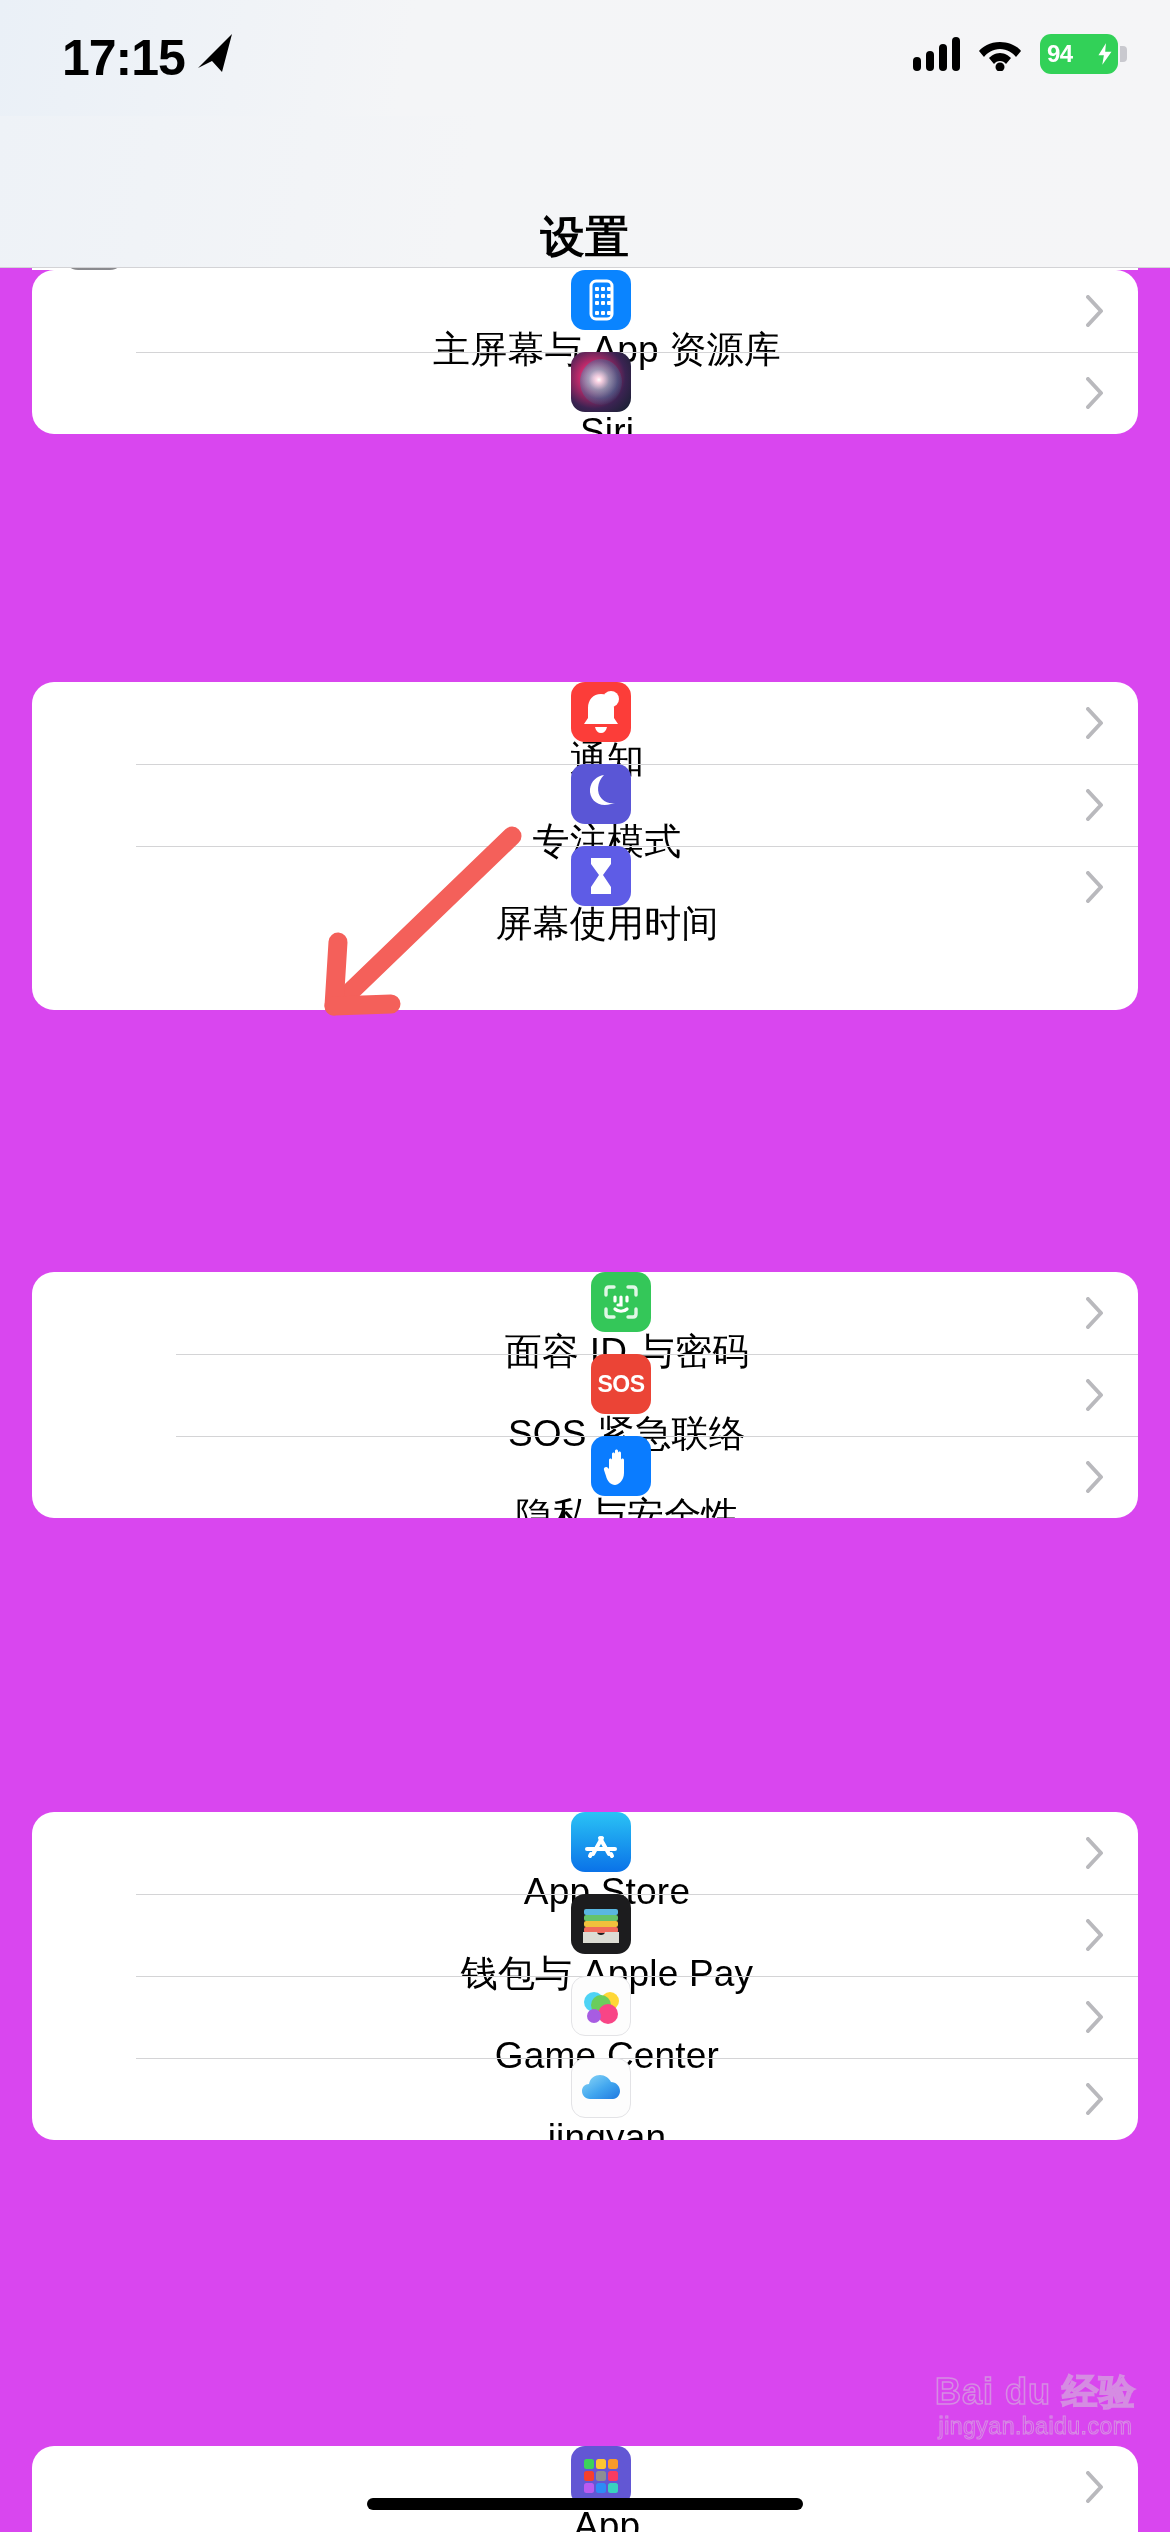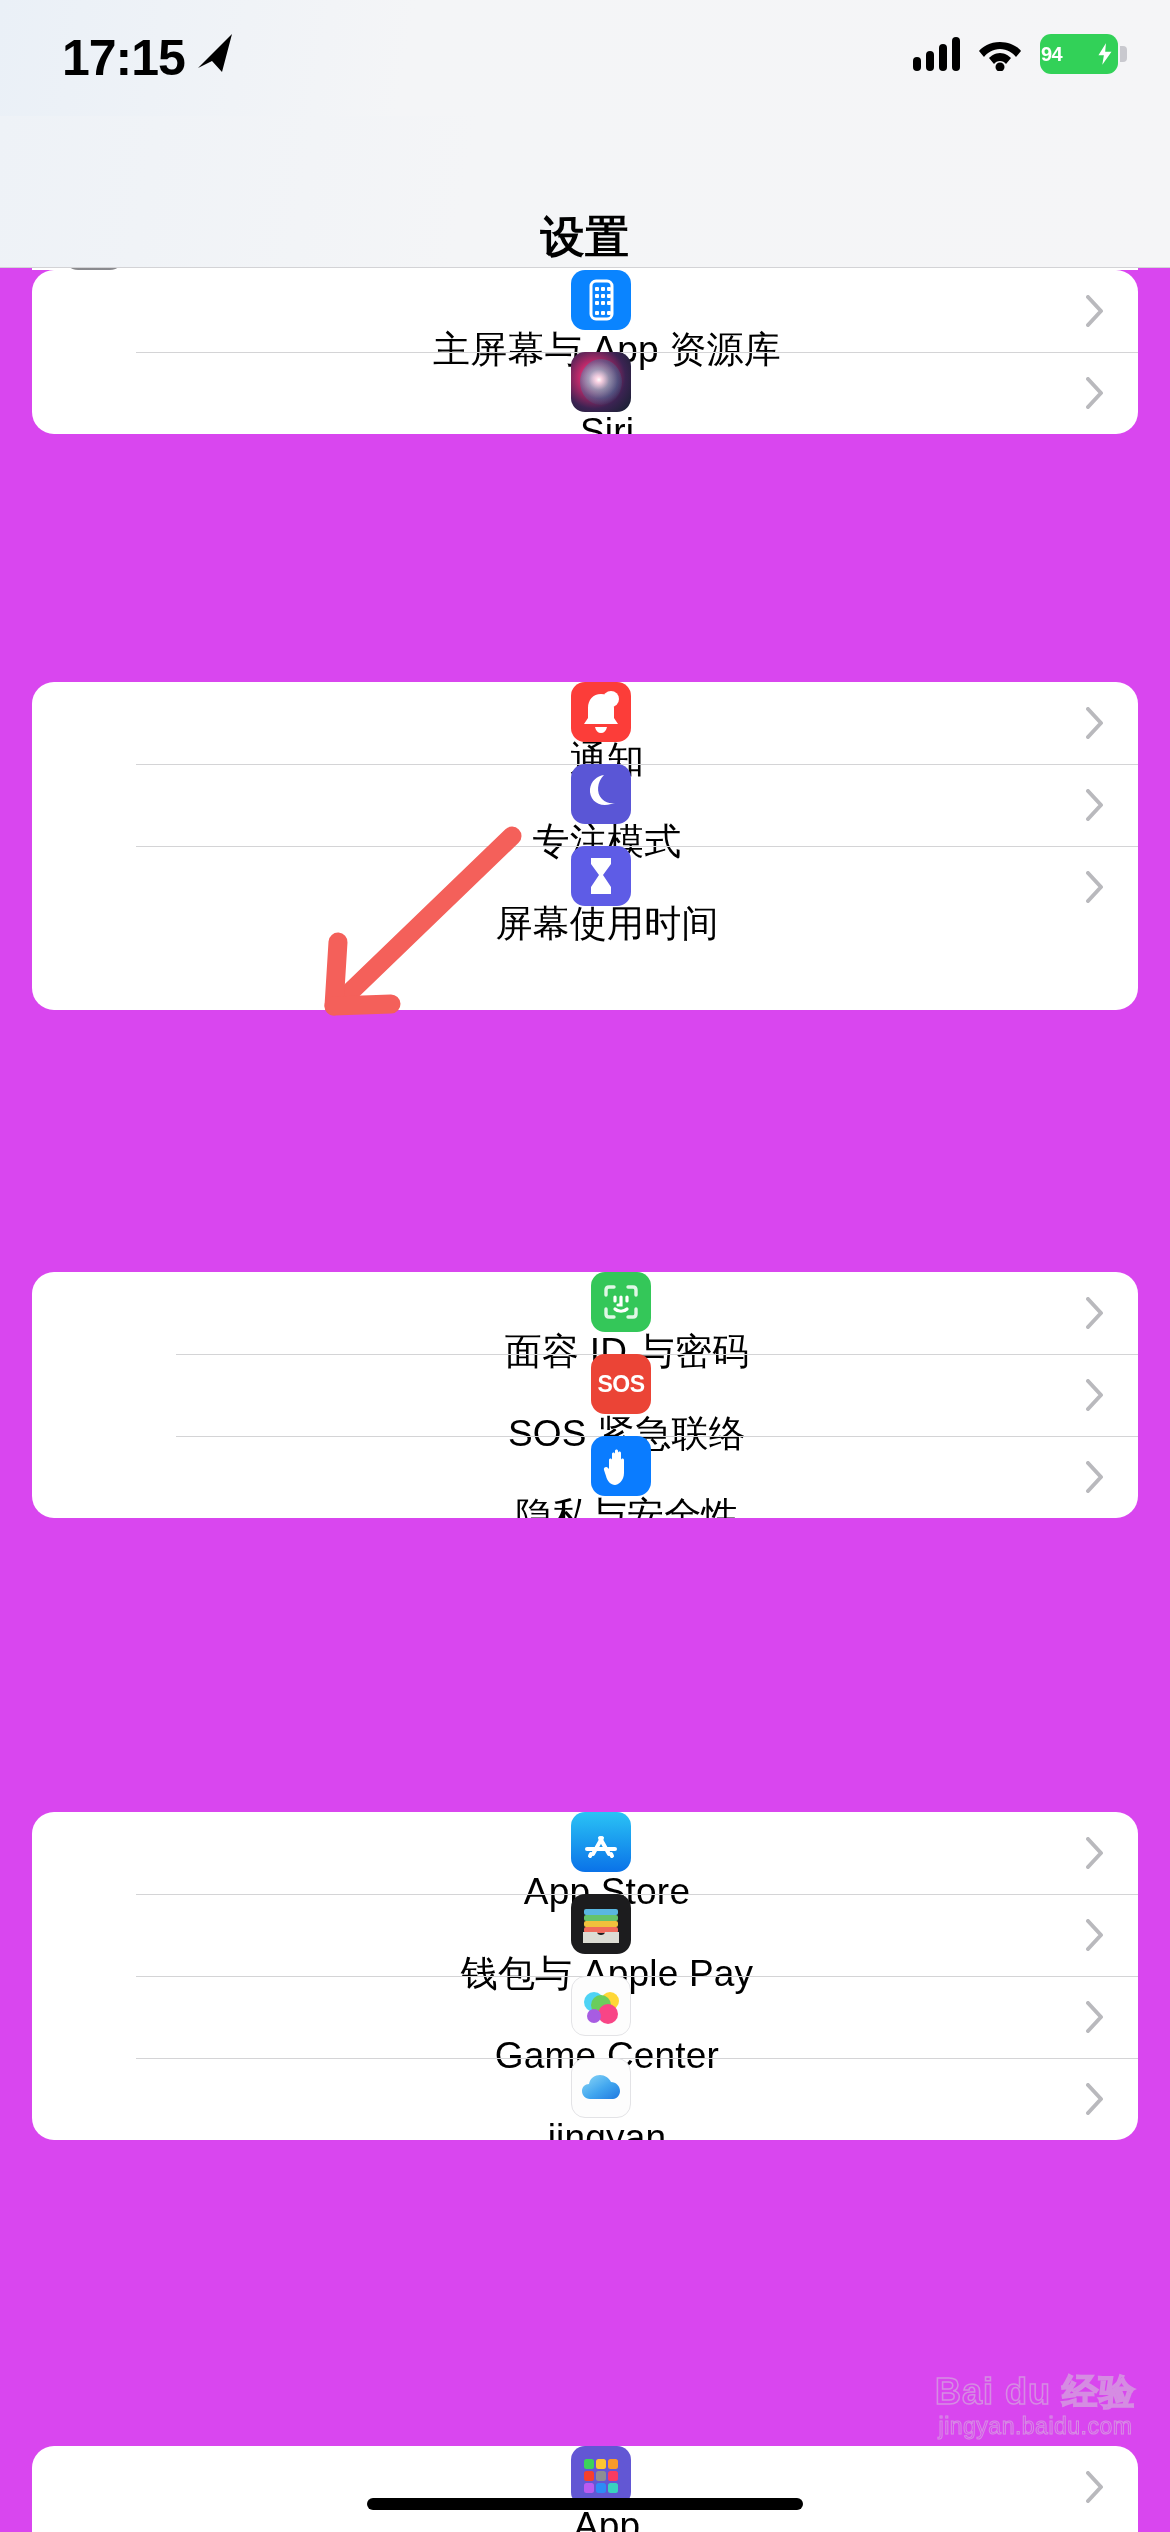--- a/index.html
+++ b/index.html
@@ -31,22 +31,22 @@
   #sb-wifi { width:44px; height:34px; }
   #sb-batt {
     position:relative; width:78px; height:40px; border-radius:11px;
     background:#32d158; display:flex; align-items:center; justify-content:flex-start;
   }
   #sb-batt::after {
     content:""; position:absolute; right:-9px; top:12px; width:7px; height:16px;
     background:#c9c9cf; border-radius:0 4px 4px 0;
   }
   #batt-num {
-    color:#fff; font-size:20px; font-weight:700; letter-spacing:-0.5px;
-    padding-left:1px; line-height:40px;
+    color:#fff; font-size:24px; font-weight:700; letter-spacing:-0.5px;
+    padding-left:7px; line-height:40px;
   }
   #batt-bolt { position:absolute; right:2px; top:6px; width:22px; height:28px; }
 
   
   #navbar {
     position:absolute; top:116px; left:0; width:1170px; height:152px;
     background:linear-gradient(100deg,#eef2f7 0%,#f4f5f7 40%,#f5f5f7 100%);
     z-index:30;
     border-bottom:1px solid #d3d3d6;
   }

